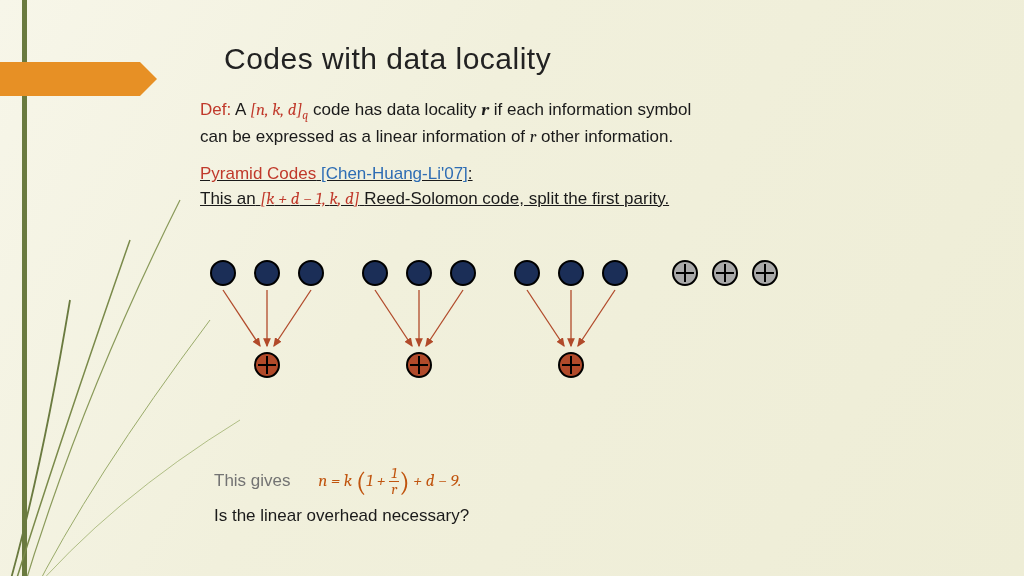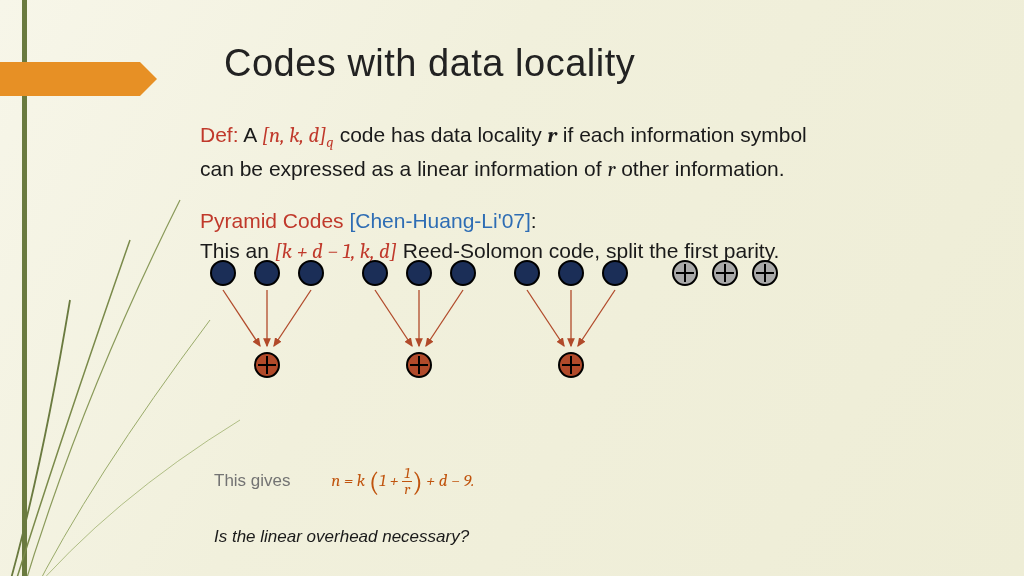--- a/index.html
+++ b/index.html
@@ -7,47 +7,47 @@
     background:linear-gradient(120deg,#f7f6e9 0%,#f1f0dc 40%,#eeedd6 100%);
     color:#1a1a1a;}
   
   .rule{position:absolute;left:22px;top:0;width:5px;height:576px;background:#6a7a3f;}
   .grass{position:absolute;left:0;top:180px;width:260px;height:420px;pointer-events:none;}
   
   .flag{position:absolute;left:0;top:62px;width:140px;height:34px;background:#e79025;}
   .flag:after{content:"";position:absolute;right:-17px;top:0;border-top:17px solid transparent;
     border-bottom:17px solid transparent;border-left:17px solid #e79025;}
   .slide{position:absolute;left:0;top:0;width:1024px;height:576px;}
-  h1{position:absolute;left:224px;top:42px;margin:0;font-weight:400;font-size:38px;
+  h1{position:absolute;left:224px;top:42px;margin:0;font-weight:400;font-size:30px;
      letter-spacing:.5px;color:#222;}
-  .body{position:absolute;left:200px;top:120px;width:720px;font-size:21px;line-height:1.45;}
+  .body{position:absolute;left:200px;top:98px;width:720px;font-size:17px;line-height:1.45;}
   .red{color:#c0392b;}
   .blue{color:#2e6db4;}
   .var{font-style:italic;font-family:Cambria,Georgia,serif;}
   .sub{font-size:.7em;vertical-align:sub;font-style:italic;}
-  .para2{margin-top:22px;}
+  .para2{margin-top:13px;text-decoration:underline;}
   
   .diagram{position:absolute;left:200px;top:260px;width:720px;height:160px;}
   .dot{position:absolute;width:26px;height:26px;border-radius:50%;border:2px solid #000;box-sizing:border-box;}
   .navy{background:#1b2e57;}
   .gray{background:#a9a9a9;}
   .brick{background:#b14a2a;}
   .plus:before,.plus:after{content:"";position:absolute;background:#000;}
   .plus:before{left:50%;top:2px;width:2px;height:18px;margin-left:-1px;}
   .plus:after{top:50%;left:2px;height:2px;width:18px;margin-top:-1px;}
   .arrows{position:absolute;left:0;top:0;width:720px;height:160px;}
   
   .foot{position:absolute;left:214px;top:466px;font-size:17px;}
   .gives{color:#737373;}
-  .eq{color:#c0540e;font-family:Cambria,Georgia,serif;font-style:italic;margin-left:36px;}
+  .eq{color:#c0540e;font-family:Cambria,Georgia,serif;font-style:italic;margin-left:23px;}
   .frac{display:inline-block;vertical-align:middle;text-align:center;font-size:.9em;line-height:1;}
   .frac .n{display:block;border-bottom:1px solid #c0540e;padding:0 2px;}
   .frac .d{display:block;padding:0 2px;}
   .paren{font-size:1.6em;vertical-align:middle;font-style:normal;}
-  .q{margin-top:29px;font-style:italic;}
+  .q{margin-top:8px;}
 </style>
 </head>
 <body>
 
 <div class="slide">
   <div class="rule"></div>
   <svg class="grass" viewBox="0 0 260 420">
     <path d="M20,420 Q80,220 180,20" stroke="#8a9a5a" stroke-width="1.2" fill="none"></path>
     <path d="M10,420 Q60,260 130,60" stroke="#7a8a4a" stroke-width="1.5" fill="none"></path>
     <path d="M30,420 Q90,300 210,140" stroke="#9aab6a" stroke-width="1" fill="none"></path>

